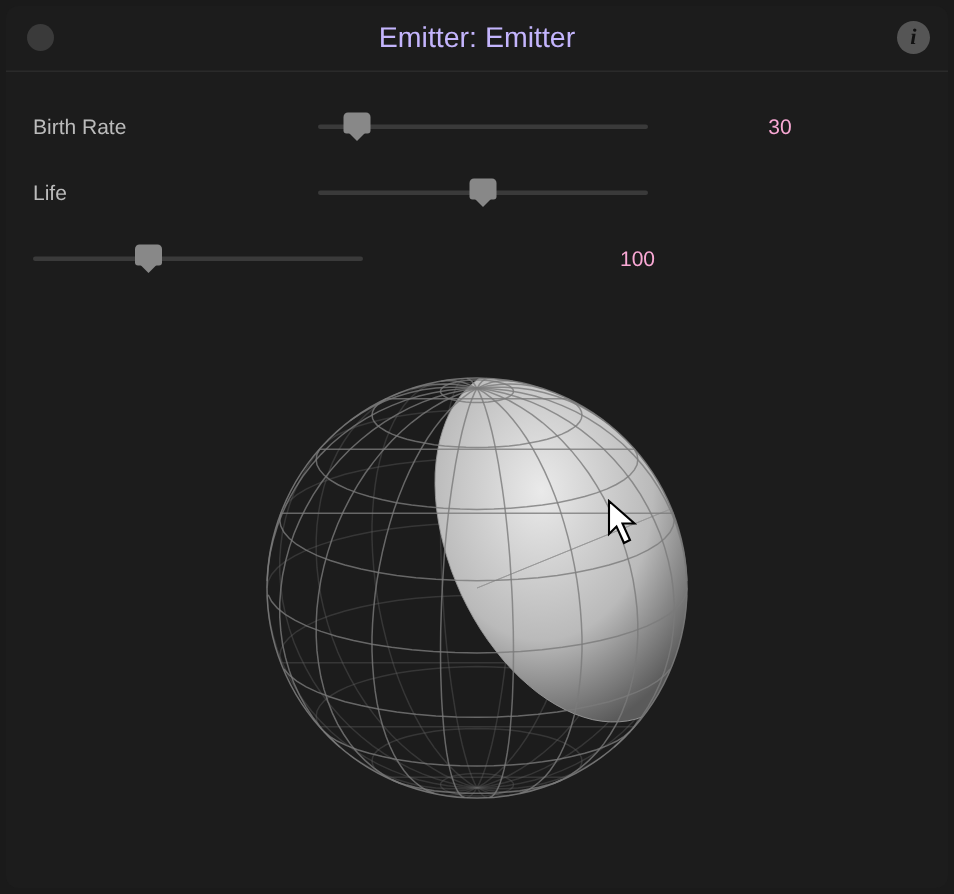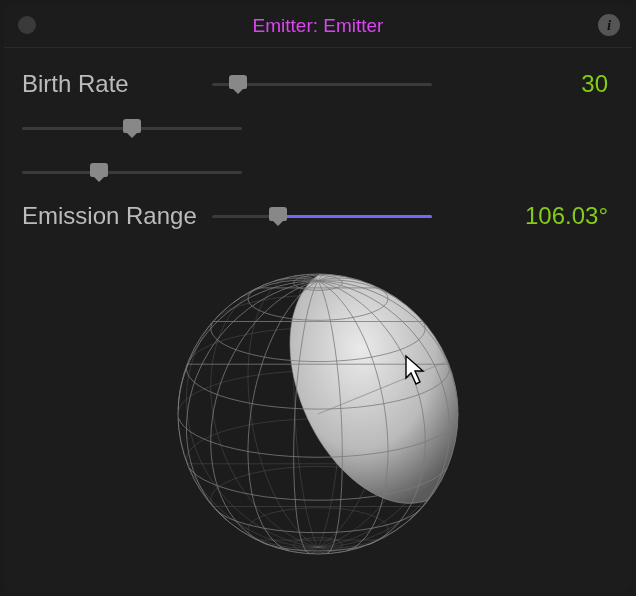--- a/index.html
+++ b/index.html
@@ -31,21 +31,21 @@
   .header .dot {
     position: absolute;
     left: 14px;
     top: 12px;
     width: 18px;
     height: 18px;
     border-radius: 50%;
     background: #3a3a3a;
   }
   .header .title {
-    color: #d946ef;
+    color: #c4b5fd;
     font-size: 19px;
     font-weight: 400;
   }
   .header .info {
     position: absolute;
     right: 12px;
     top: 10px;
     width: 22px;
     height: 22px;
     border-radius: 50%;
@@ -61,21 +61,21 @@
     cursor: pointer;
   }
   .params {
     padding: 14px 18px 8px 18px;
   }
   .row {
     display: flex;
     align-items: center;
     height: 44px;
     color: #bbb;
-    font-size: 24px;
+    font-size: 14px;
   }
   .row .label { width: 190px; }
   .row .slider {
     width: 220px;
     position: relative;
     height: 24px;
     cursor: pointer;
   }
   .row .slider .track {
     position: absolute;
@@ -106,22 +106,22 @@
     position: absolute;
     bottom: -5px;
     left: 3px;
     width: 0; height: 0;
     border-left: 6px solid transparent;
     border-right: 6px solid transparent;
     border-top: 6px solid #888;
   }
   .row .value {
     flex: 1;
-    text-align: right;
-    color: #84cc16;
+    text-align: center;
+    color: #f9a8d4;
     padding-right: 6px;
   }
   .viz {
     flex: 1;
     display: flex;
     align-items: center;
     justify-content: center;
     padding-bottom: 10px;
   }
   .viz svg { display: block; }
@@ -142,42 +142,35 @@
     <div class="row">
       <div class="label">Birth Rate</div>
       <div class="slider">
         <div class="track"></div>
         <div class="thumb" style="left:26.4px"></div>
       </div>
       <div class="value">30</div>
     </div>
 
     <div class="row">
+      <div class="label">Life</div>
       <div class="slider">
         <div class="track"></div>
         <div class="thumb" style="left:110px"></div>
       </div>
     </div>
 
     <div class="row">
       <div class="slider">
         <div class="track"></div>
         <div class="thumb" style="left:77px"></div>
       </div>
+      <div class="value">100</div>
     </div>
 
-    <div class="row">
-      <div class="label">Emission Range</div>
-      <div class="slider">
-        <div class="track"></div>
-        <div class="fill" style="left:66px;width:154px"></div>
-        <div class="thumb" style="left:66px"></div>
-      </div>
-      <div class="value">106.03°</div>
-    </div>
 
   </div>
 
   <div class="viz">
     <svg id="sphere-svg" width="320" height="320" viewBox="-160 -160 320 320">
       <defs>
         <radialGradient id="coneGrad" cx="40%" cy="35%" r="70%">
           <stop offset="0%" stop-color="#eaeaea"></stop>
           <stop offset="60%" stop-color="#bababa"></stop>
           <stop offset="100%" stop-color="#5a5a5a"></stop>

